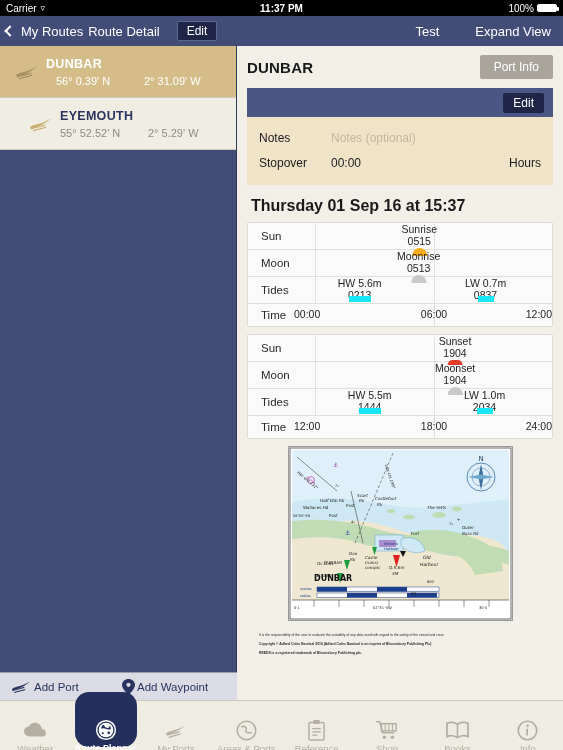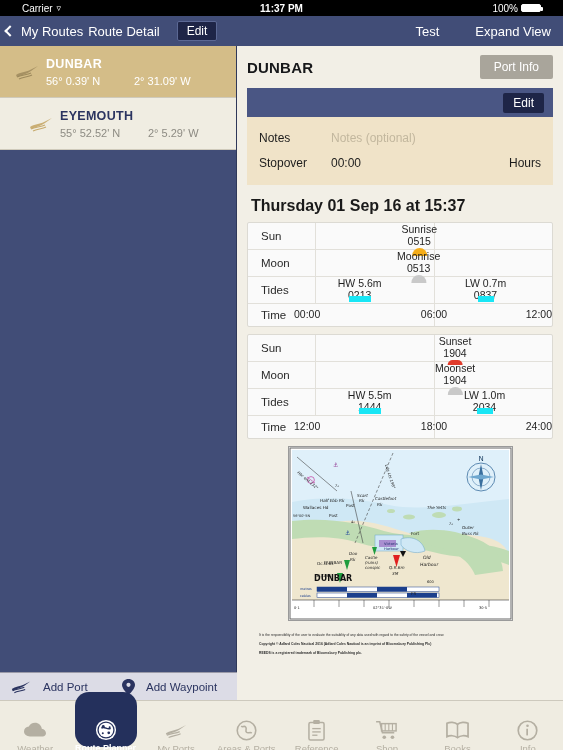--- a/index.html
+++ b/index.html
@@ -8,21 +8,21 @@
     font-family: "Liberation Sans", sans-serif;
     background: #f2efe6;
     overflow: hidden;
     position: relative;
   }
 
   
   .statusbar {
     height: 16px; background: #000; color: #fff;
     display: flex; align-items: center; font-size: 10px;
-    padding: 0 22px; position: relative; gap: 33px;
+    padding: 0 6px; position: relative; gap: 33px;
   }
   .sb-left { display: flex; align-items: center; gap: 4px; }
   .sb-center { position: absolute; left: 0; right: 0; text-align: center; font-weight: bold; font-size: 10px; }
   .sb-right { margin-left: auto; display: flex; align-items: center; gap: 3px; position: relative; z-index: 2; }
   .wifi-ico { font-size: 9px; }
   .batt {
     width: 20px; height: 8px; border: 1px solid #fff; border-radius: 2px;
     position: relative; background: #fff;
   }
   .batt:after {
@@ -64,30 +64,30 @@
   }
   .route-item.sel { background: #d4bd88; }
   .route-item.plain { background: #f0ede2; padding-left: 22px; }
   .r-icon { width: 38px; flex: 0 0 38px; display: flex; align-items: center; justify-content: center; }
   .r-body { flex: 1; padding-right: 6px; }
   .r-name { font-size: 12.5px; font-weight: bold; letter-spacing: .3px; }
   .route-item.sel .r-name { color: #ffffff; }
   .route-item.plain .r-name { color: #2b3460; }
   .r-coords { display: flex; font-size: 11px; margin-top: 4px; }
   .r-coords span:first-child { width: 88px; }
-  .route-item.sel .r-coords { color: #ffffff; }
+  .route-item.sel .r-coords { color: #ffffff; margin-left: 10px; }
   .route-item.plain .r-coords { color: #8d8b83; }
 
   
   .addbar {
     position: absolute; bottom: 0; left: 0; width: 237px; height: 28px;
     background: #dcdce6; border-top: 1px solid #9a9aa8;
     display: flex; align-items: center; font-size: 11.5px; color: #2b3460;
   }
-  .addbar .slot { display: flex; align-items: center; gap: 11px; }
+  .addbar .slot { display: flex; align-items: center; gap: 2px; }
   .slot-port { padding-left: 10px; width: 118px; }
   .slot-wp { padding-left: 4px; }
 
   
   .detail {
     flex: 1; background: #f2efe6; overflow: hidden; position: relative;
     padding: 0 10px;
   }
   .dt-head { display: flex; align-items: center; height: 42px; }
   .dt-title { font-size: 15px; font-weight: bold; color: #17181a; letter-spacing: .2px; }

